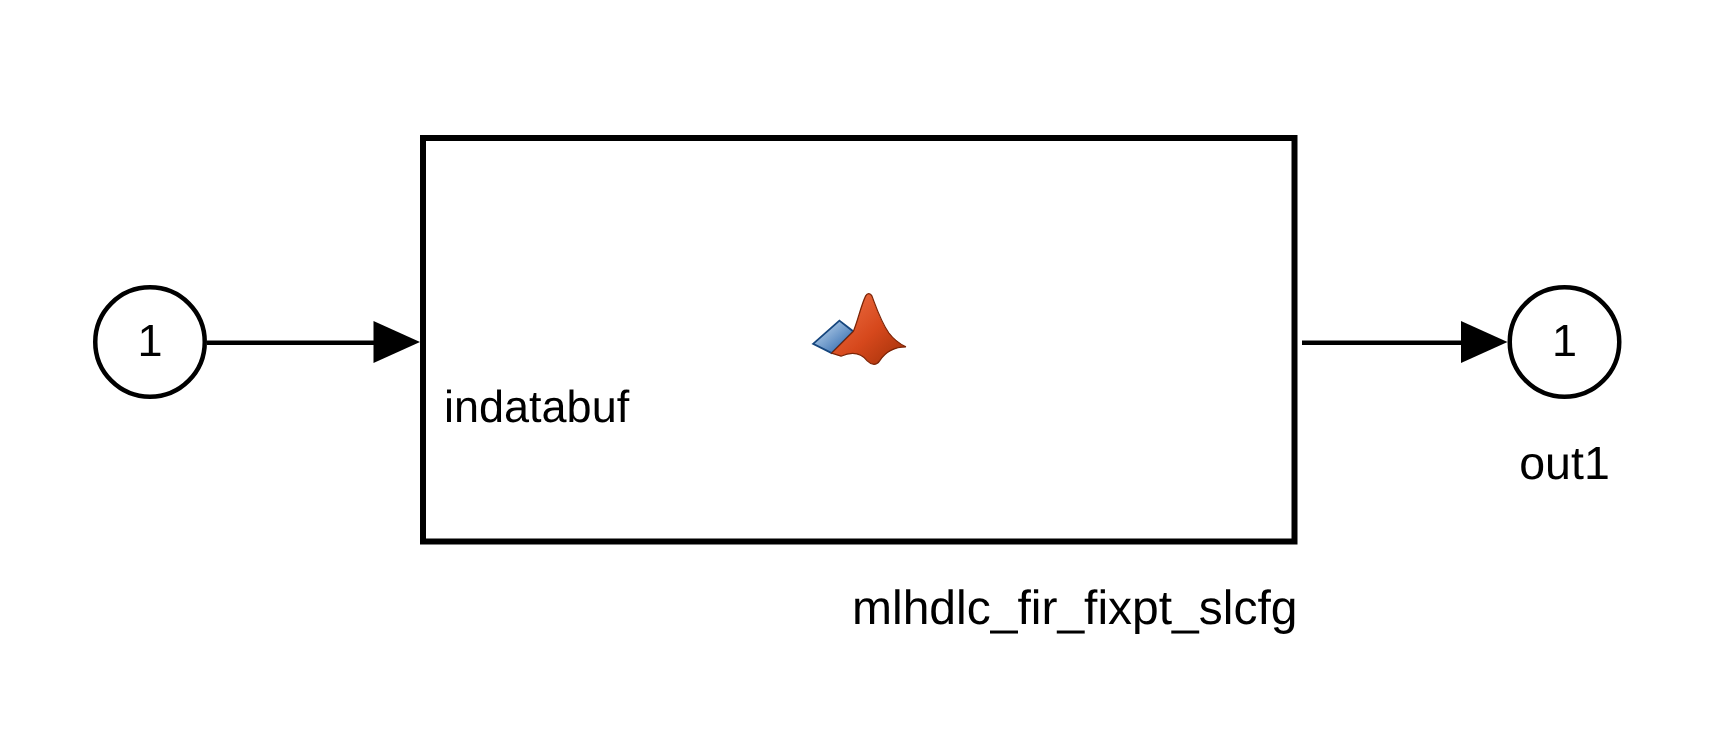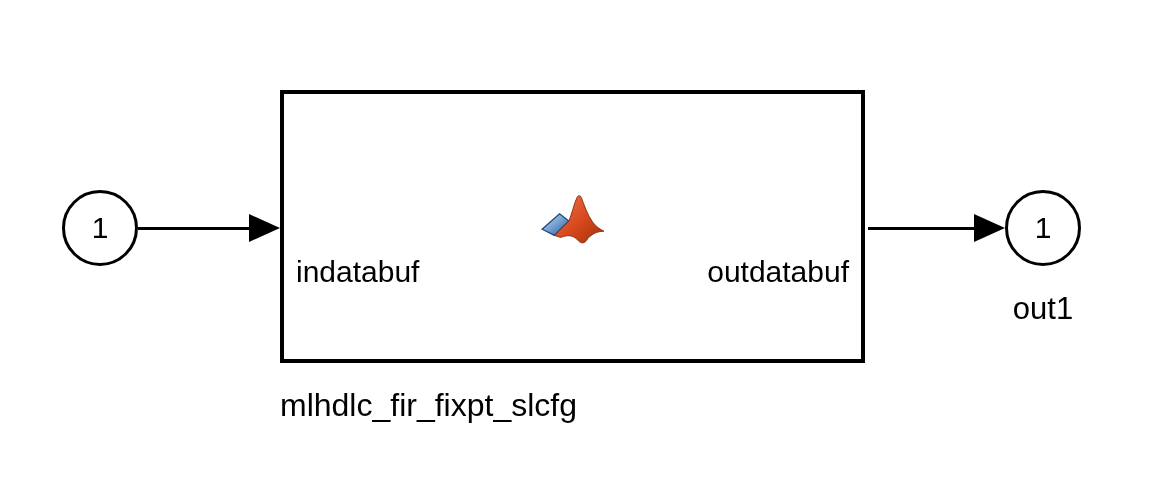--- a/index.html
+++ b/index.html
@@ -102,40 +102,39 @@
     transform: translate(-50%, -50%);
     font-size: 31px;
     white-space: nowrap;
   }
 
   .block-name {
     position: absolute;
     left: 280px;
     top: 387px;
     width: 585px;
-    text-align: left;
+    text-align: right;
     font-size: 32px;
     white-space: nowrap;
   }
 </style>
 </head>
 <body>
 
 <div class="canvas">
 
   <div class="port-circle input">
     <span>1</span>
   </div>
 
   <div class="wire w1"></div>
   <div class="arrowhead a1"></div>
 
   <div class="block">
     <span class="block-port-label left">indatabuf</span>
-    <span class="block-port-label right">outdatabuf</span>
 
     <span class="block-logo">
       <svg viewBox="0 0 64 56" xmlns="http://www.w3.org/2000/svg">
         <defs>
           <linearGradient id="mlOrange" x1="0" y1="0" x2="1" y2="1">
             <stop offset="0" stop-color="#f0744a"></stop>
             <stop offset="0.55" stop-color="#d6481c"></stop>
             <stop offset="1" stop-color="#a03008"></stop>
           </linearGradient>
           <linearGradient id="mlBlue" x1="0" y1="0" x2="1" y2="1">

